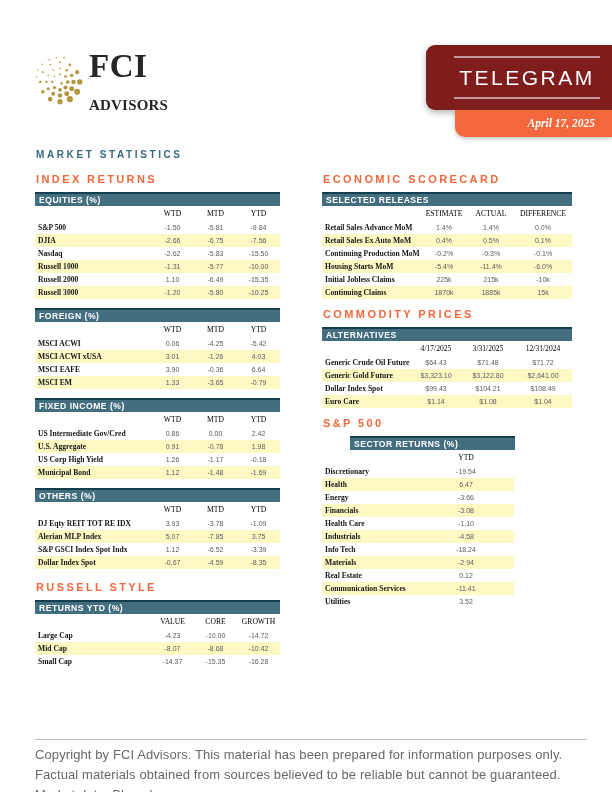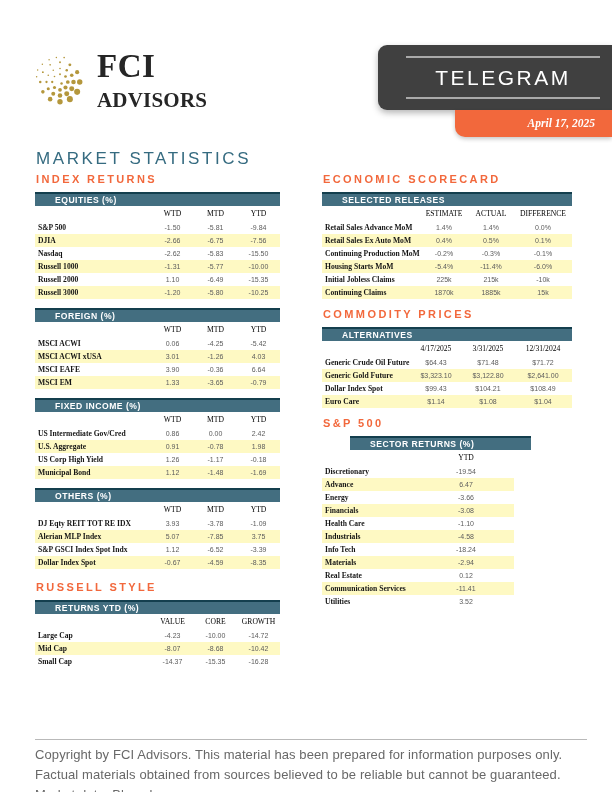--- a/index.html
+++ b/index.html
@@ -1,52 +1,52 @@
 <!DOCTYPE html>
 <html><head>
 <meta charset="utf-8">
 <style>
   html,body{margin:0;padding:0;background:#fff;}
   .page{position:relative;width:612px;height:792px;background:#ffffff;overflow:hidden;
         font-family:"Liberation Sans",sans-serif;outline:1px solid #e4e4e4;}
 
   
-  .logo{position:absolute;left:33px;top:53px;display:flex;align-items:flex-start;gap:10px;}
+  .logo{position:absolute;left:33px;top:53px;display:flex;align-items:flex-start;gap:2px;}
   .logo svg{display:block;margin-top:2px;}
   .logo-text{display:flex;flex-direction:column;}
   .logo-top{font-family:"Liberation Serif",serif;font-weight:bold;font-size:33px;line-height:.82;
             color:#262626;letter-spacing:.5px;}
-  .logo-bottom{font-family:"Liberation Serif",serif;font-weight:bold;font-size:21px;line-height:1;
-            color:#262626;letter-spacing:.2px;margin-top:10px;}
-
-  .banner{position:absolute;top:45px;right:0;width:234px;height:65px;background:#404040;
+  .logo-bottom{font-family:"Liberation Serif",serif;font-weight:bold;font-size:15px;line-height:1;
+            color:#262626;letter-spacing:.2px;margin-top:18px;}
+
+  .banner{position:absolute;top:45px;right:0;width:186px;height:65px;background:#7f1d1d;
           border-radius:9px 0 0 9px;box-shadow:0 3px 6px rgba(50,50,50,.35);
           display:flex;flex-direction:column;justify-content:space-between;
           padding:11px 12px 11px 28px;box-sizing:border-box;}
   .banner .rule{height:2px;background:rgba(255,255,255,.55);}
   .banner .word{color:#fff;font-size:21px;letter-spacing:2.5px;font-weight:400;text-align:center;
           font-family:"Liberation Sans",sans-serif;}
   .date-ribbon{position:absolute;top:110px;right:0;width:157px;height:27px;background:#f2683c;
           border-radius:0 0 0 10px;box-shadow:0 2px 4px rgba(0,0,0,.22);
           color:#fff;font-family:"Liberation Serif",serif;font-style:italic;font-weight:bold;
           font-size:11.5px;line-height:27px;text-align:right;padding-right:17px;box-sizing:border-box;}
 
-  .page-title{position:absolute;left:36px;top:149px;font-size:17px;font-weight:normal;
+  .page-title{position:absolute;left:36px;top:149px;font-size:10px;font-weight:bold;
           letter-spacing:2.6px;color:#356b80;}
 
   
   .col-left{position:absolute;left:35px;top:173px;width:250px;}
   .col-right{position:absolute;left:322px;top:173px;width:263px;}
   .sec-h{font-size:11px;font-weight:bold;letter-spacing:2.4px;color:#f2683c;margin:0 0 7px 1px;}
   .mt12{margin-top:12px;} .mt8{margin-top:8px;}
 
   
   .dtable{margin-bottom:9px;}
   .tbar{height:12px;line-height:12px;background:#436e80;border-top:2px solid #143f4e;
-        color:#fff;font-size:8.6px;font-weight:bold;letter-spacing:.5px;padding-left:20px;
+        color:#fff;font-size:8.6px;font-weight:bold;letter-spacing:.5px;padding-left:4px;
         box-sizing:content-box;}
   .trow{display:grid;align-items:center;height:13px;}
   .thead{height:15px;}
   .lbl{font-family:"Liberation Serif",serif;font-weight:bold;font-size:7.6px;color:#141414;
         padding-left:3px;white-space:nowrap;overflow:hidden;}
   .val{font-size:7px;color:#5c5c5c;text-align:center;white-space:nowrap;}
   .thead .val{font-family:"Liberation Serif",serif;font-weight:normal;font-size:7.6px;color:#000;}
   .alt{background:#fef9c3;}
 
   .cols3{width:245px;}
@@ -389,21 +389,21 @@
         <div class="tbar">SECTOR RETURNS (%)</div>
         <div class="trow thead">
           <span class="lbl"></span>
           <span class="val">YTD</span>
         </div>
         <div class="trow">
           <span class="lbl">Discretionary</span>
           <span class="val">-19.54</span>
         </div>
         <div class="trow alt">
-          <span class="lbl">Advance</span>
+          <span class="lbl">Health</span>
           <span class="val">6.47</span>
         </div>
         <div class="trow">
           <span class="lbl">Energy</span>
           <span class="val">-3.66</span>
         </div>
         <div class="trow alt">
           <span class="lbl">Financials</span>
           <span class="val">-3.08</span>
         </div>

